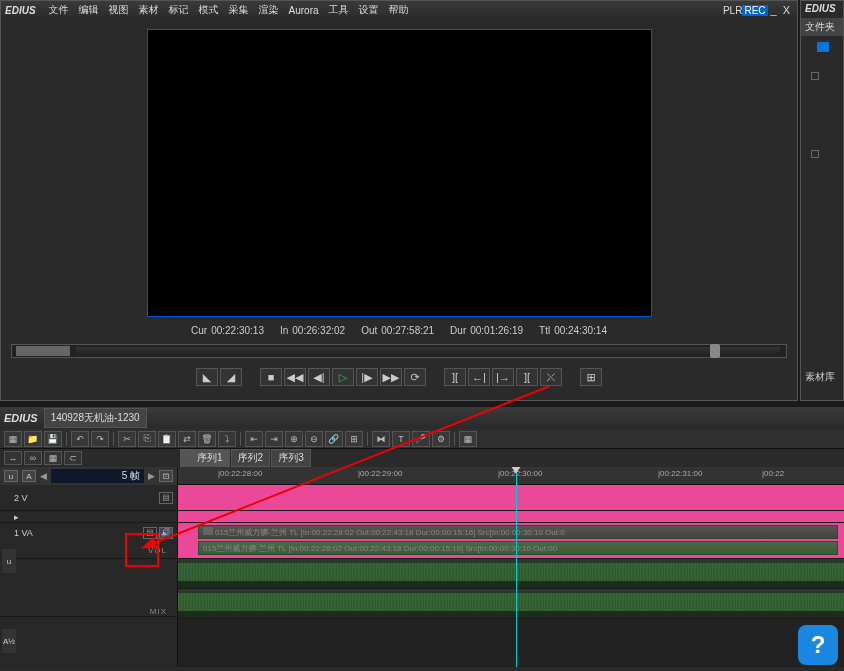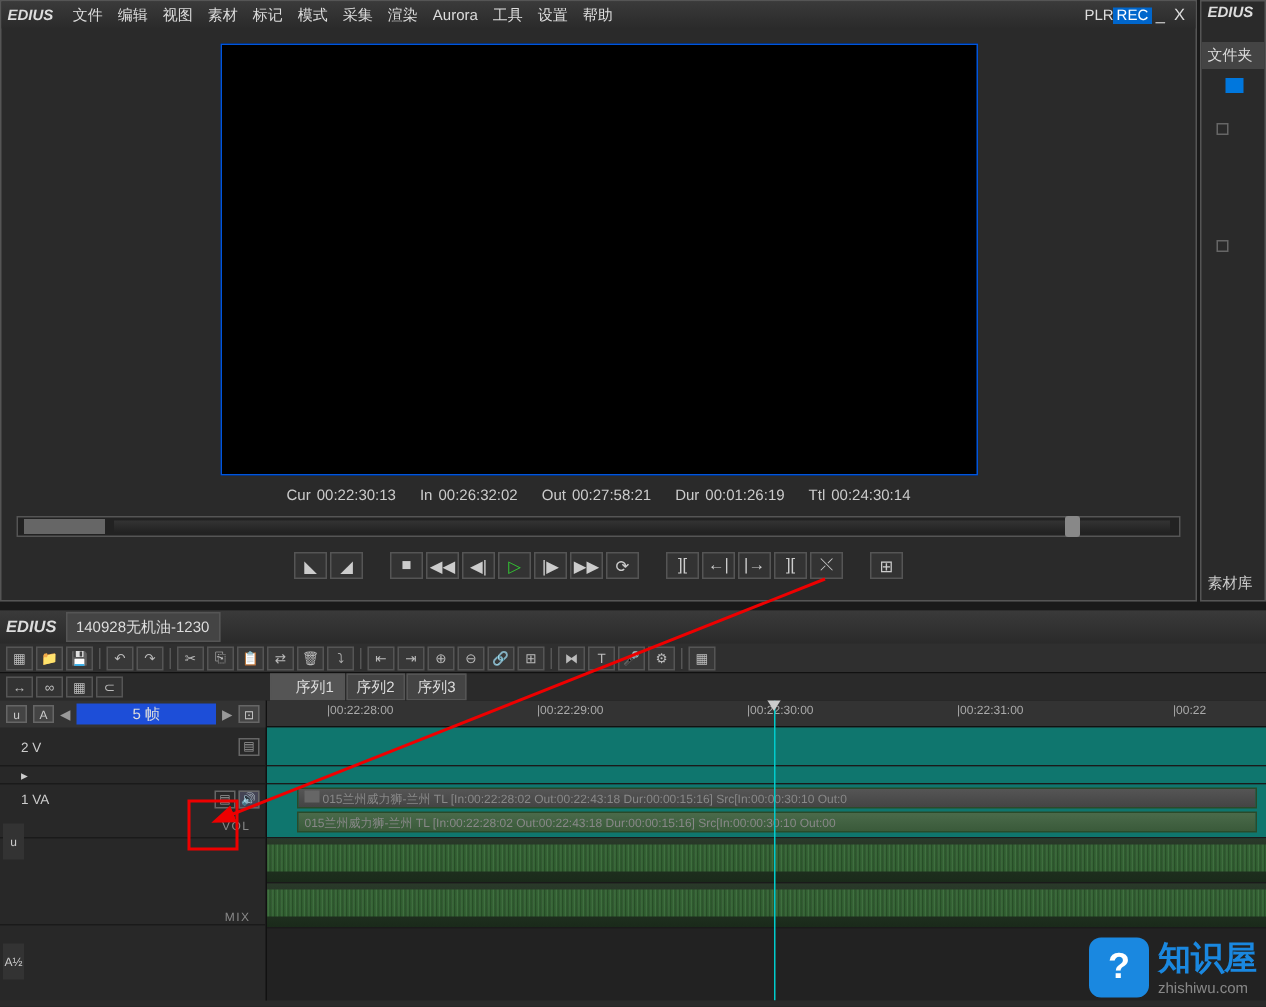--- a/index.html
+++ b/index.html
@@ -26,25 +26,25 @@
 .scrub-cursor { position: absolute; right: 60px; top: -3px; width: 10px; height: 14px; background: #888; border-radius: 2px; }
 
 .transport-row { display: flex; justify-content: center; align-items: center; gap: 2px; margin-top: 6px; padding: 4px 0; }
 .transport-row .tbtn { width: 22px; height: 18px; background: #333; border: 1px solid #555; color: #ccc; display: flex; align-items: center; justify-content: center; font-size: 11px; cursor: pointer; }
 .transport-row .tbtn.play { color: #3c3; }
 .transport-row .gap { width: 14px; }
 
 
 .right-panel { position: absolute; right: 0; top: 0; width: 44px; height: 401px; background: #2a2a2a; border: 1px solid #555; }
 .right-panel .rp-title { font-size: 10px; color: #ddd; padding: 2px 4px; font-weight: bold; font-style: italic; }
-.right-panel .rp-tab { font-size: 10px; color: #ddd; padding: 2px 4px; background: #444; margin-top: 12px; }
+.right-panel .rp-tab { font-size: 10px; color: #ddd; padding: 2px 4px; background: #444; margin-top: 2px; }
 .right-panel .rp-body { padding: 4px; }
 .right-panel .rp-item { width: 12px; height: 10px; background: #0077dd; margin: 2px 0 2px 12px; }
 .right-panel .rp-node { width: 8px; height: 8px; border: 1px solid #666; margin: 20px 0 0 6px; }
-.right-panel .rp-footer { position: absolute; bottom: 4px; left: 4px; font-size: 10px; color: #ccc; }
+.right-panel .rp-footer { position: absolute; bottom: 16px; left: 4px; font-size: 10px; color: #ccc; }
 
 
 .timeline-window { position: absolute; left: 0; top: 407px; width: 844px; height: 264px; background: #2a2a2a; }
 .tl-header { height: 22px; display: flex; align-items: center; padding: 0 4px; font-size: 11px; color: #ddd; background: linear-gradient(#3a3a3a,#2a2a2a); }
 .tl-header .logo { font-style: italic; font-weight: bold; margin-right: 6px; }
 .tl-header .proj-tab { background: #444; padding: 2px 6px; font-size: 10px; border: 1px solid #555; text-align: right; }
 
 .tl-toolbar { height: 20px; display: flex; align-items: center; padding: 0 4px; gap: 2px; background: #2f2f2f; border-bottom: 1px solid #111; }
 .tl-toolbar .tlbtn { width: 18px; height: 16px; background: #383838; border: 1px solid #555; color: #bbb; font-size: 9px; display: flex; align-items: center; justify-content: center; cursor: pointer; }
 .tl-toolbar .sep { width: 1px; height: 14px; background: #555; margin: 0 2px; }
@@ -53,40 +53,40 @@
 .tl-mode-left { width: 178px; display: flex; align-items: center; padding-left: 4px; gap: 2px; }
 .tl-mode-left .mbtn { width: 18px; height: 14px; background: #333; border: 1px solid #555; color: #bbb; font-size: 9px; display: flex; align-items: center; justify-content: center; cursor: pointer; }
 .seq-tabs { display: flex; gap: 1px; padding-left: 2px; }
 .seq-tab { background: #444; color: #ddd; font-size: 10px; padding: 1px 6px; border: 1px solid #555; cursor: pointer; }
 .seq-tab.active { background: #555; padding-left: 16px; }
 
 .tl-body { display: flex; height: 200px; }
 .tl-left { width: 178px; background: #282828; border-right: 1px solid #111; position: relative; }
 .tl-left-top { height: 18px; display: flex; align-items: center; padding: 0 4px; gap: 4px; background: #333; }
 .tl-left-top .lbtn { width: 14px; height: 12px; background: #444; border: 1px solid #666; font-size: 8px; color: #ccc; display: flex; align-items: center; justify-content: center; }
-.tl-left-top .scale-label { flex: 1; text-align: center; background: #1d4ed8; color: #ddd; font-size: 10px; padding: 0 4px; }
+.tl-left-top .scale-label { flex: 1; text-align: right; background: #0f172a; color: #ddd; font-size: 10px; padding: 0 4px; }
 .tl-left-top .arrow { color: #999; font-size: 9px; cursor: pointer; }
 
 .track-header { display: flex; align-items: center; height: 26px; border-bottom: 1px solid #1a1a1a; padding: 0 4px; font-size: 9px; color: #ccc; }
 .track-header.tall { height: 36px; flex-wrap: wrap; }
 .track-header .tname { flex: 1; padding-left: 10px; }
 .track-header .ticon { width: 14px; height: 12px; border: 1px solid #666; margin-left: 2px; color: #999; font-size: 8px; display: flex; align-items: center; justify-content: center; }
 .track-header .ticon.lit { background: #445; }
 .track-header .vol-label { width: 100%; text-align: right; font-size: 8px; color: #888; padding-right: 6px; letter-spacing: 1px; }
 
 .sidebar-letters { position: absolute; left: 2px; top: 22px; width: 14px; font-size: 8px; color: #ccc; }
 .sidebar-letters div { height: 24px; display: flex; align-items: center; justify-content: center; background: #333; margin-bottom: 1px; }
 
 .tl-right { flex: 1; background: #222; position: relative; overflow: hidden; }
 .ruler { height: 18px; background: #333; position: relative; font-size: 8px; color: #aaa; font-family: monospace; border-bottom: 1px solid #111; text-align: center; }
 .ruler-tick { position: absolute; top: 2px; }
 .playhead { position: absolute; top: 0; width: 1px; height: 100%; background: #0cc; left: 338px; z-index: 5; }
 .playhead::before { content: ''; position: absolute; top: -1px; left: -5px; width: 0; height: 0; border-left: 5px solid transparent; border-right: 5px solid transparent; border-top: 8px solid #ccc; }
 
-.track-lane { height: 26px; border-bottom: 1px solid #1a1a1a; position: relative; background: #0f766e; }
+.track-lane { height: 26px; border-bottom: 1px solid #1a1a1a; position: relative; background: #ec4899; }
 .track-lane.tall { height: 36px; }
 .track-lane.audio { height: 30px; background: linear-gradient(#2a3a2a,#1a2a1a); }
 
 .clip { position: absolute; top: 2px; height: 20px; background: linear-gradient(#4a6a4a,#3a5a3a); border: 1px solid #2a4a2a; font-size: 8px; color: #888; padding: 1px 4px; overflow: hidden; white-space: nowrap; }
 .clip.video { background: linear-gradient(#555,#444); }
 .clip .clip-icon { display: inline-block; width: 10px; height: 8px; background: #666; margin-right: 2px; }
 
 .audio-wave { position: absolute; top: 14px; left: 0; right: 0; height: 18px; background: repeating-linear-gradient(90deg,#3a6a3a 0,#4a8a4a 1px,#2a5a2a 2px,#3a7a3a 3px); opacity: 0.7; }
 
 
@@ -256,22 +256,22 @@
         <div style="margin-top:60px">u</div>
         <div style="margin-top:56px">A½</div>
       </div>
     </div>
 
     <div class="tl-right">
       <div class="ruler">
         <span class="ruler-tick" style="left:40px">|00:22:28:00</span>
         <span class="ruler-tick" style="left:180px">|00:22:29:00</span>
         <span class="ruler-tick" style="left:320px">|00:22:30:00</span>
-        <span class="ruler-tick" style="left:460px">|00:22:31:00</span>
-        <span class="ruler-tick" style="left:604px">|00:22</span>
+        <span class="ruler-tick" style="left:480px">|00:22:31:00</span>
+        <span class="ruler-tick" style="left:584px">|00:22</span>
       </div>
       <div class="playhead"></div>
 
       <div class="track-lane"></div>
       <div class="track-lane" style="height:12px"></div>
       <div class="track-lane tall">
         <div class="clip video" style="left:20px; width:640px; top:2px; height:14px">
           <span class="clip-icon"></span><span>015兰州威力狮-兰州  TL [In:00:22:28:02 Out:00:22:43:18 Dur:00:00:15:16]  Src[In:00:00:30:10 Out:0</span>
         </div>
         <div class="clip" style="left:20px; width:640px; top:18px; height:14px">
@@ -293,17 +293,13 @@
   <defs>
       <marker id="ah" markerWidth="10" markerHeight="10" refX="2" refY="3" orient="auto">
         <path d="M0,0 L0,6 L8,3 z" fill="#e00"></path>
       </marker>
     </defs>
   <line x1="410" y1="4" x2="12" y2="162" stroke="#e00" stroke-width="2" marker-end="url(#ah)"></line>
 </svg>
 
 <div class="watermark">
   <div class="wm-icon">?</div>
-  <div class="wm-text">
-    <div class="big">知识屋</div>
-    <div class="small">zhishiwu.com</div>
-  </div>
 </div>
 
 </body></html>

